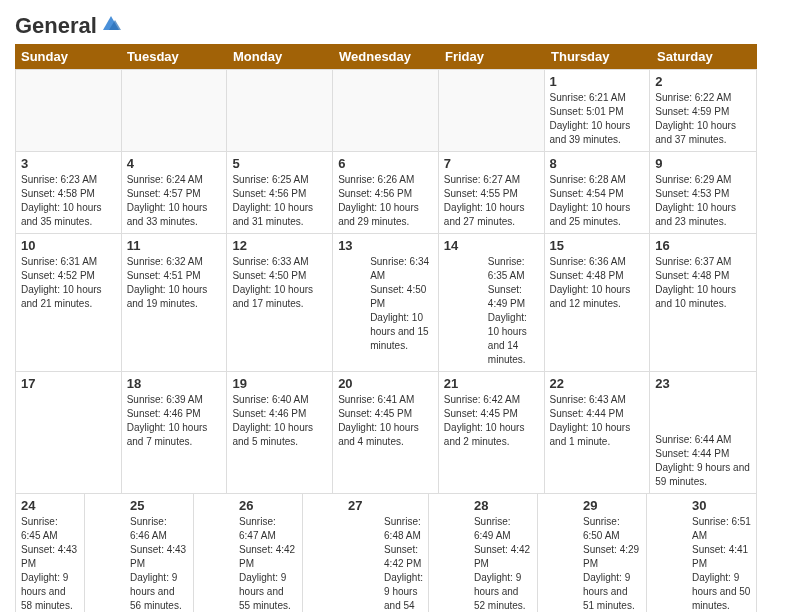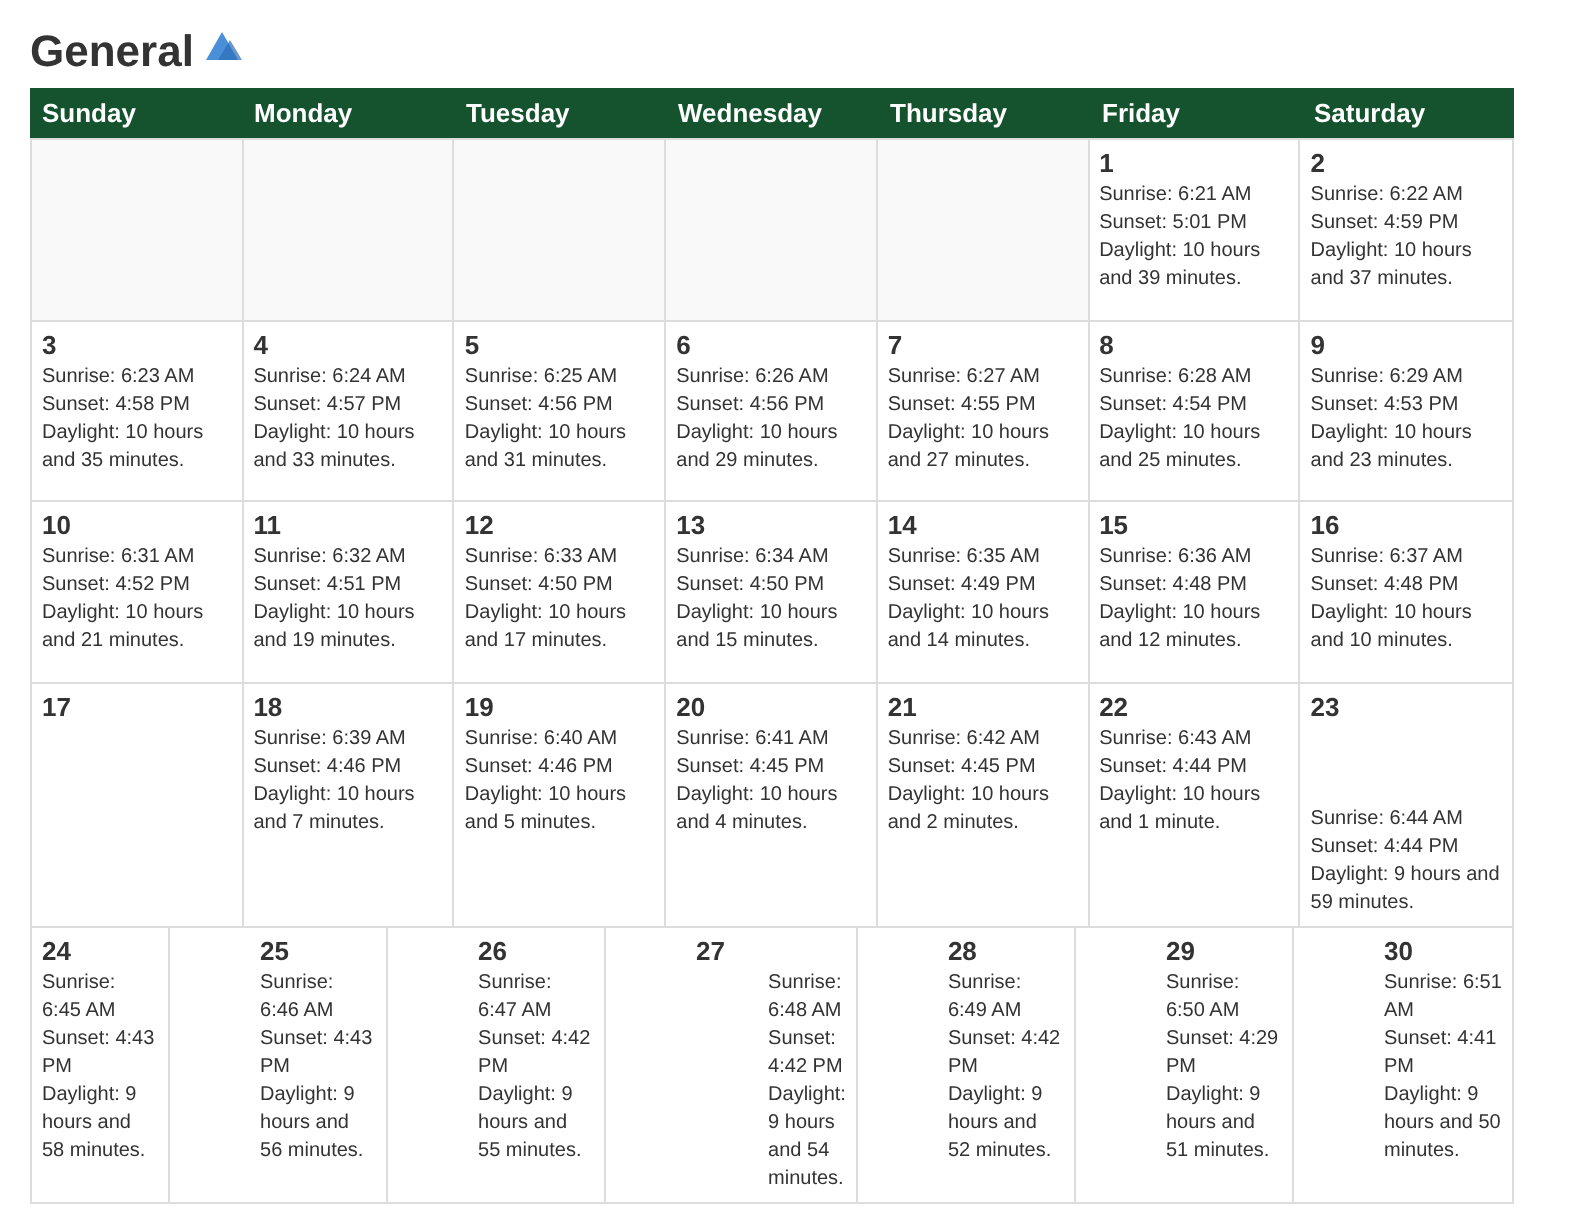--- a/index.html
+++ b/index.html
@@ -56,21 +56,21 @@
       color: #555;
     }
     .calendar {
       flex: 1;
       display: flex;
       flex-direction: column;
     }
     .cal-header {
       display: grid;
       grid-template-columns: repeat(7, 1fr);
-      background: #14532d;
+      background: #a16207;
     }
     .cal-header-cell {
       color: white;
       font-weight: bold;
       font-size: 13px;
       padding: 5px 6px;
       text-align: left;
     }
     .cal-body {
       flex: 1;
@@ -133,25 +133,25 @@
     </div>
     <div class="title-block">
       <div class="month-title"></div>
       <div class="location"></div>
     </div>
   </div>
 
   <div class="calendar">
     <div class="cal-header">
     <div class="cal-header-cell">Sunday</div>
+        <div class="cal-header-cell">Tuesday</div>
         <div class="cal-header-cell">Monday</div>
-        <div class="cal-header-cell">Tuesday</div>
         <div class="cal-header-cell">Wednesday</div>
+        <div class="cal-header-cell">Friday</div>
         <div class="cal-header-cell">Thursday</div>
-        <div class="cal-header-cell">Friday</div>
         <div class="cal-header-cell">Saturday</div>
       </div>
     <div class="cal-body" style="border-width: 1px; border-style: solid; border-color: rgb(221, 221, 221);">
     <div class="cal-row">
           <div class="cal-cell empty"></div>
           <div class="cal-cell empty"></div>
           <div class="cal-cell empty"></div>
           <div class="cal-cell empty"></div>
           <div class="cal-cell empty"></div>
           <div class="cal-cell">
@@ -225,27 +225,27 @@
 Daylight: 10 hours and 19 minutes.</div>
           </div>
           <div class="cal-cell">
             <span class="day-num">12</span>
             <div class="cell-info" style="white-space: pre-line;">Sunrise: 6:33 AM
 Sunset: 4:50 PM
 Daylight: 10 hours and 17 minutes.</div>
           </div>
           <div class="cal-cell">
             <span class="day-num">13</span>
-            <div class="cell-info" style="white-space: pre-line;">Sunrise: 6:34 AM
+            <div class="cell-info" style="white-space: pre-line; margin-left: 32px;">Sunrise: 6:34 AM
 Sunset: 4:50 PM
 Daylight: 10 hours and 15 minutes.</div>
           </div>
           <div class="cal-cell">
             <span class="day-num">14</span>
-            <div class="cell-info" style="white-space: pre-line;">Sunrise: 6:35 AM
+            <div class="cell-info" style="white-space: pre-line; margin-left: 44px;">Sunrise: 6:35 AM
 Sunset: 4:49 PM
 Daylight: 10 hours and 14 minutes.</div>
           </div>
           <div class="cal-cell">
             <span class="day-num">15</span>
             <div class="cell-info" style="white-space: pre-line;">Sunrise: 6:36 AM
 Sunset: 4:48 PM
 Daylight: 10 hours and 12 minutes.</div>
           </div>
           <div class="cal-cell">

